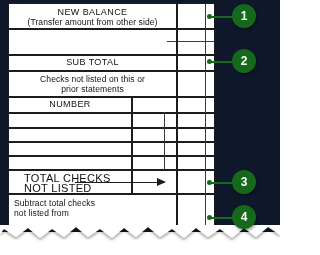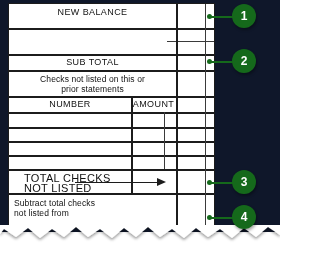--- a/index.html
+++ b/index.html
@@ -161,32 +161,32 @@
       <div class="vline thick" style="left:122px; top:92px; height:97px;"></div>
 
       <div class="vline" style="left:155px; top:108px; height:57px;"></div>
 
       <div class="vline thick" style="left:167px; top:0; height:225px;"></div>
 
       <div class="vline" style="left:196px; top:0; height:225px;"></div>
 
       <div class="cell-text center" style="left:0; top:3px; width:167px;">
         <div style="font-size:9px; letter-spacing:0.4px;">NEW BALANCE</div>
+        <div>(Transfer amount from other side)</div>
       </div>
 
 
       <div class="cell-text center caps" style="left:0; top:53px; width:167px;">SUB TOTAL</div>
 
       <div class="cell-text center" style="left:0; top:70px; width:167px;">
         <div>Checks not listed on this or</div>
         <div>prior statements</div>
       </div>
 
       <div class="cell-text center caps" style="left:0; top:95px; width:122px;">NUMBER</div>
-      <div class="cell-text center caps" style="left:122px; top:95px; width:45px;">AMOUNT</div>
 
       <div class="cell-text" style="left:15px; top:169px; width:120px; font-size:11px; letter-spacing:0.3px;">
         <div>TOTAL CHECKS</div>
         <div>NOT LISTED</div>
       </div>
       <div class="arrow-line" style="left:66px; top:178px; width:84px;"></div>
       <div class="arrow-head" style="left:148px; top:173.5px;"></div>
 
       <div class="cell-text" style="left:5px; top:194px; width:100px;">
         <div>Subtract total checks</div>

